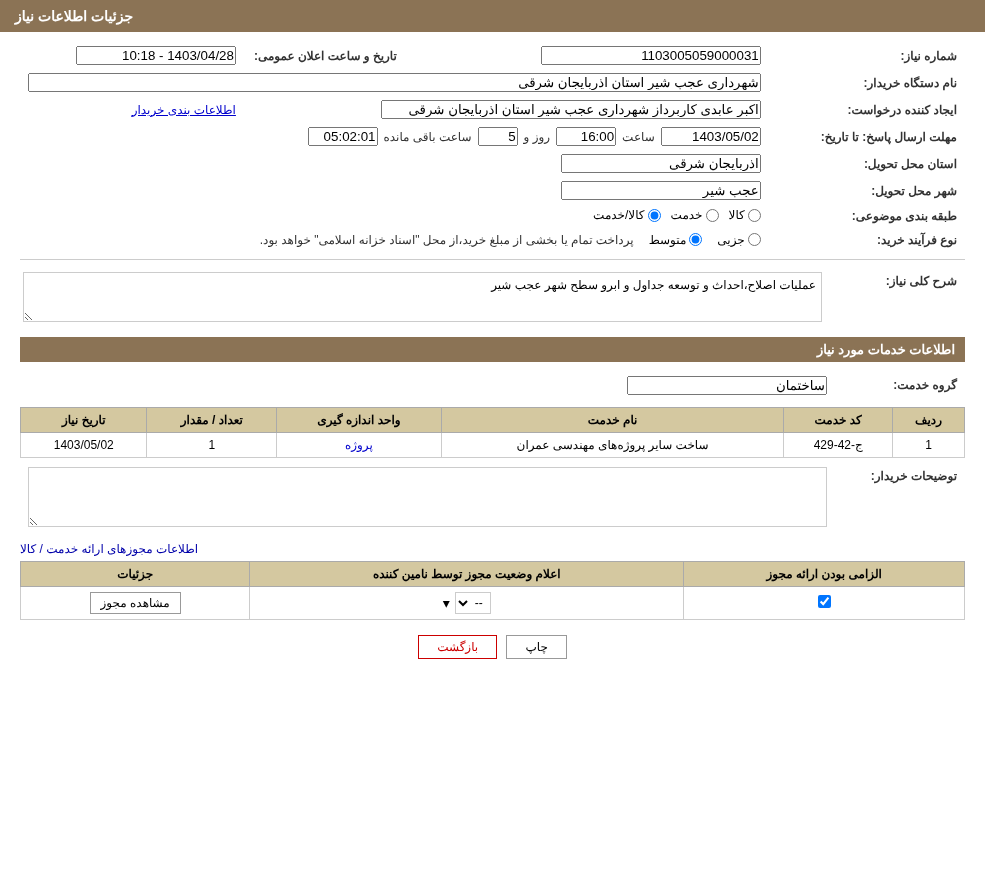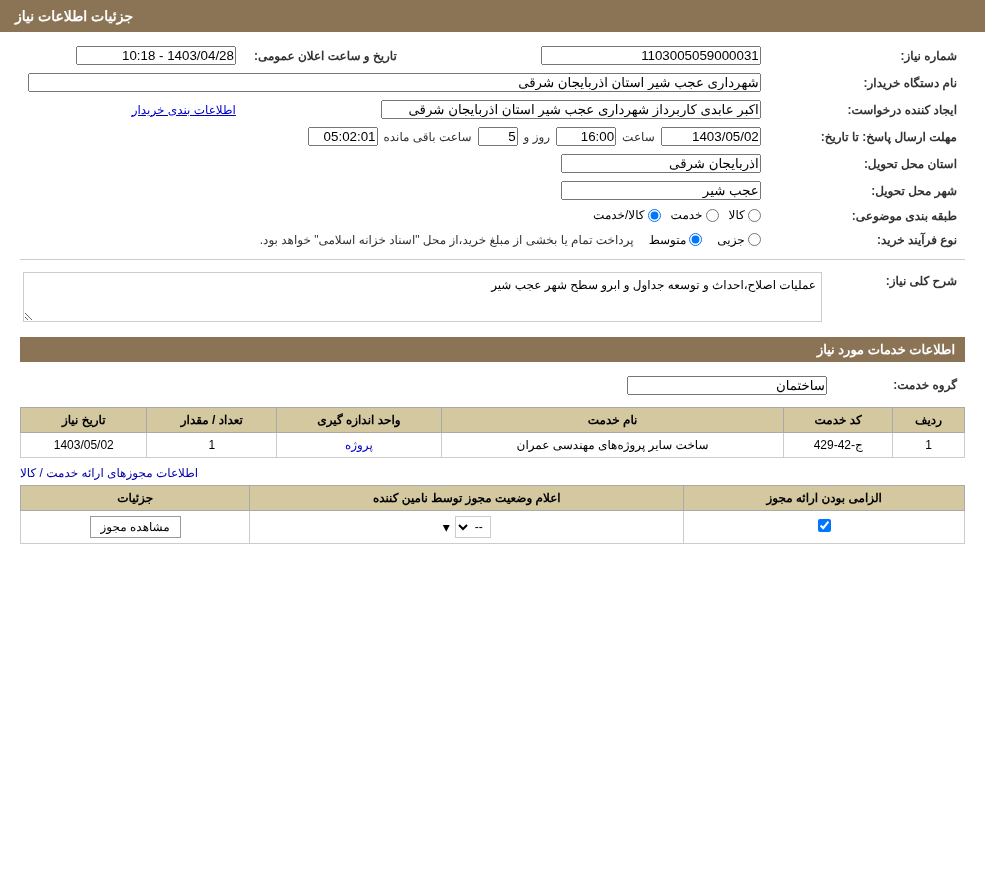--- a/index.html
+++ b/index.html
@@ -339,20 +339,30 @@
     <td>1</td>
     <td>ج-42-429</td>
     <td>ساخت سایر پروژه‌های مهندسی عمران</td>
     <td style="color:#0000cc;">پروژه</td>
     <td>1</td>
     <td>1403/05/02</td>
   </tr>
         </tbody>
     </table>
 
+    <table class="info-table">
+      <tbody>
+          <tr>
+        <td class="col-label" style="vertical-align:top; padding-top:6px; width:130px;">توضیحات خریدار:</td>
+        <td>
+          <textarea class="notes-area" readonly="" style=""></textarea>
+        </td>
+      </tr>
+    </tbody>
+      </table>
 
     <div class="permissions-section-title">اطلاعات مجوزهای ارائه خدمت / کالا</div>
 
     <table class="permissions-table">
       <thead>
         <tr>
           <th>الزامی بودن ارائه مجوز</th>
           <th>اعلام وضعیت مجوز توسط نامین کننده</th>
           <th>جزئیات</th>
         </tr>
@@ -370,14 +380,18 @@
         <span style="font-size:14px;">▾</span>
       </div>
     </td>
     <td>
       <button style="background:#fff;border:1px solid #999;padding:3px 10px;cursor:pointer;font-size:12px;font-family:Tahoma,Arial,sans-serif;">مشاهده مجوز</button>
     </td>
   </tr>
         </tbody>
     </table>
 
+    <div class="buttons-row">
+      <button class="btn-primary">چاپ</button>
+      <button class="btn-return">بازگشت</button>
+    </div>
   </div>
 </div>
 
 </body></html>

